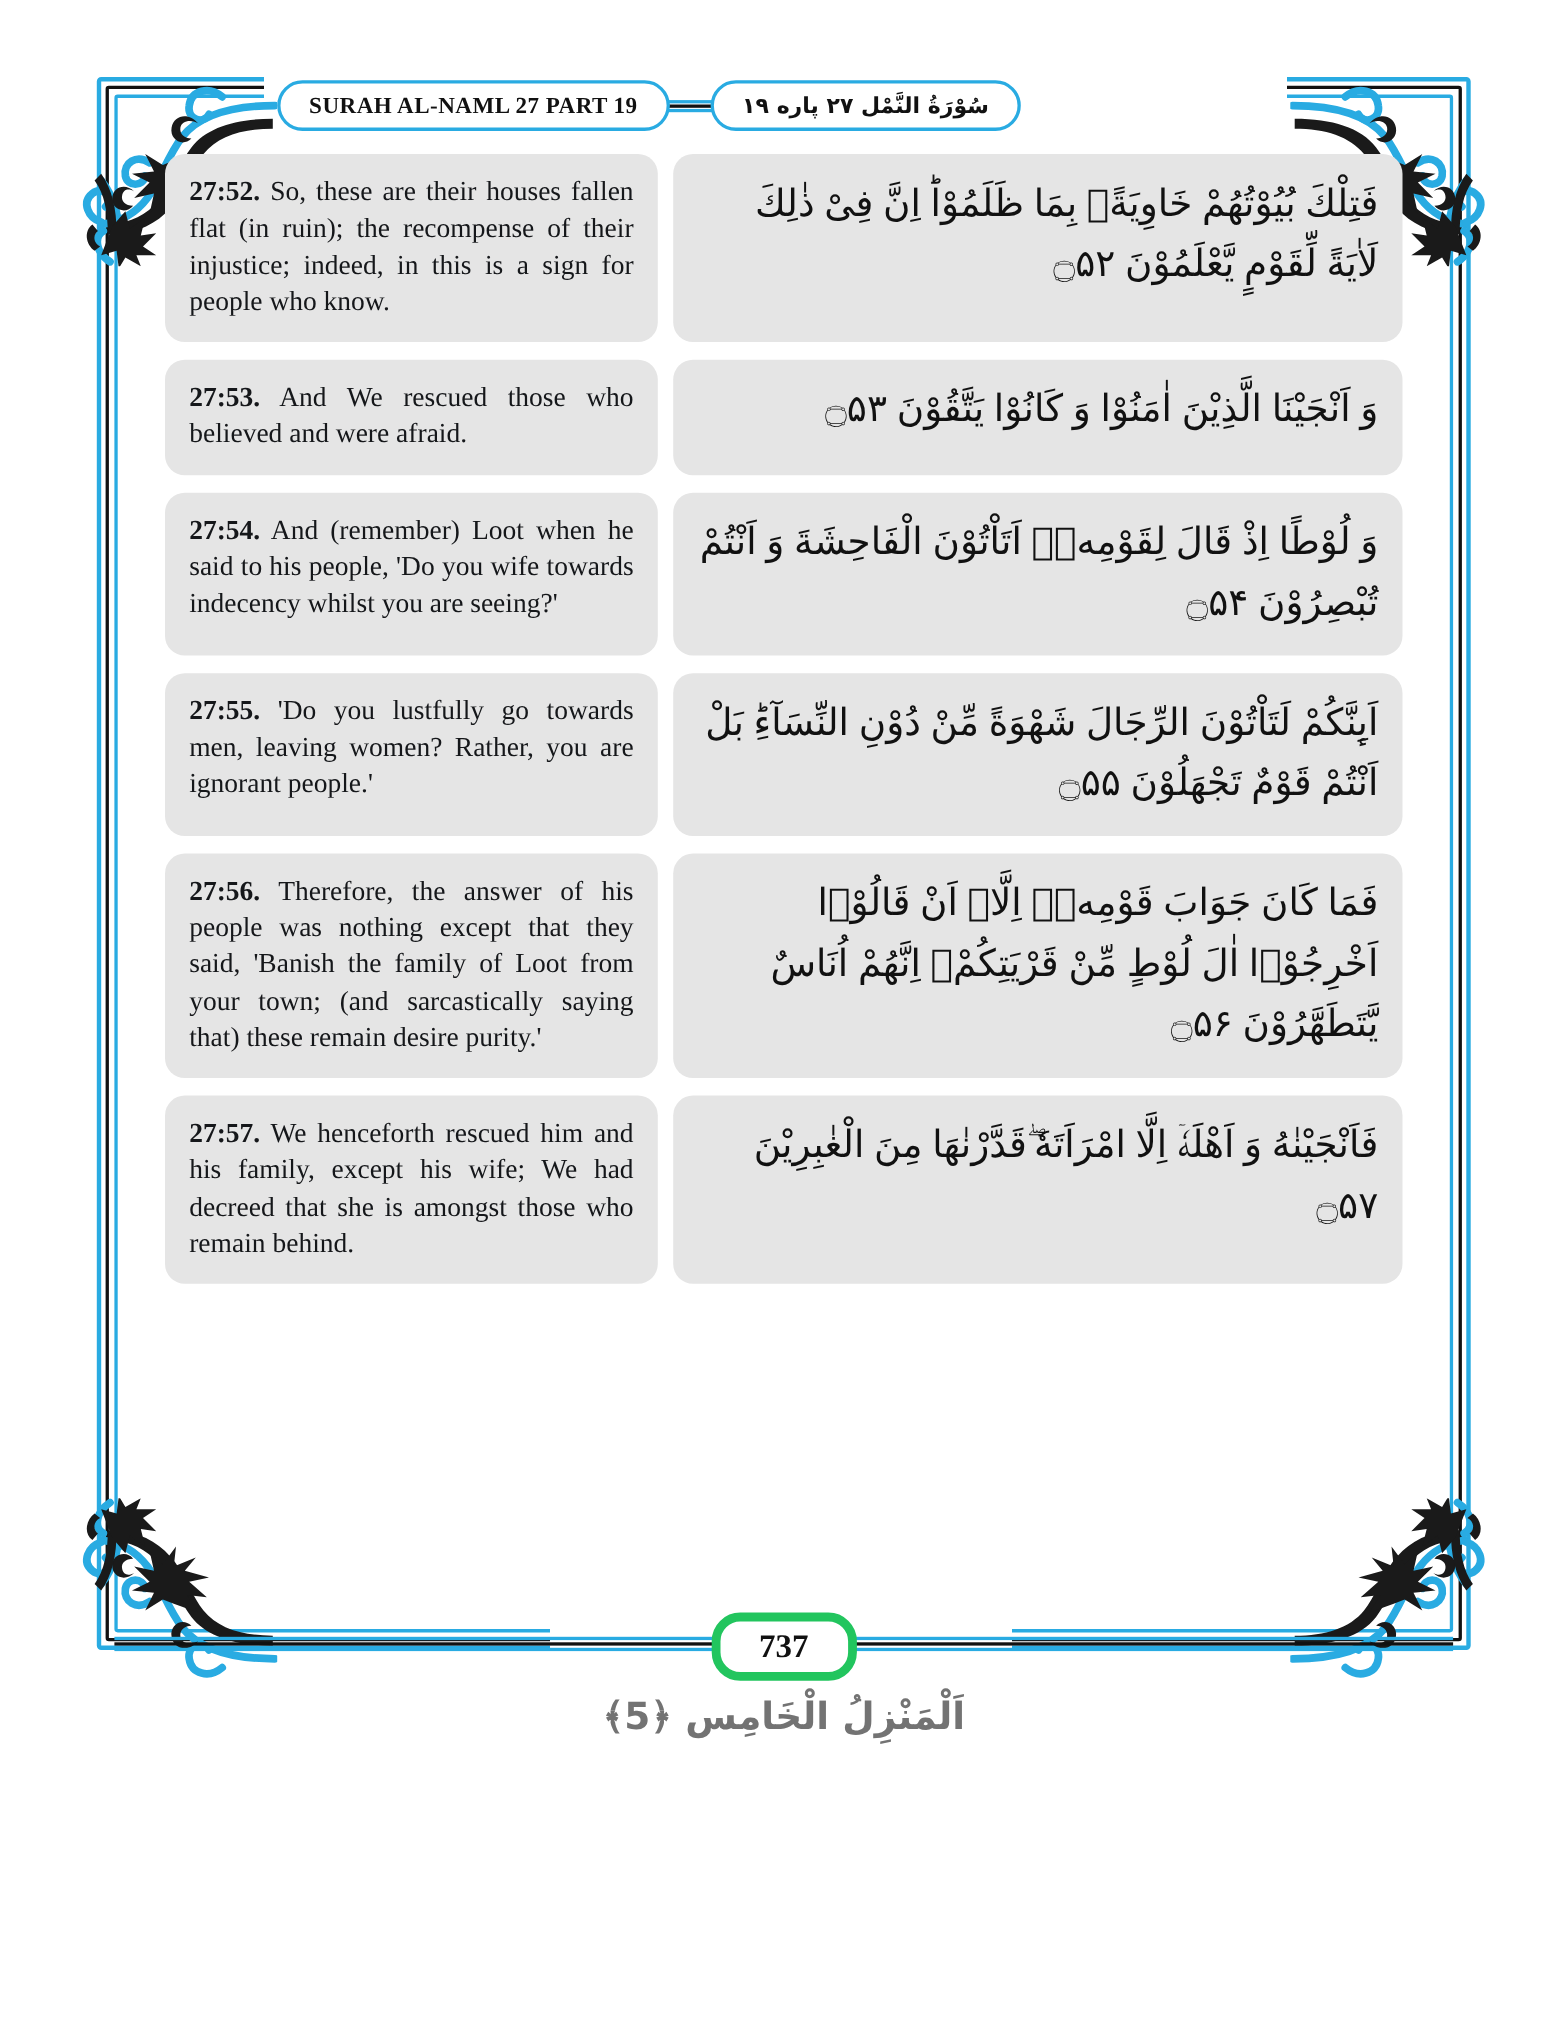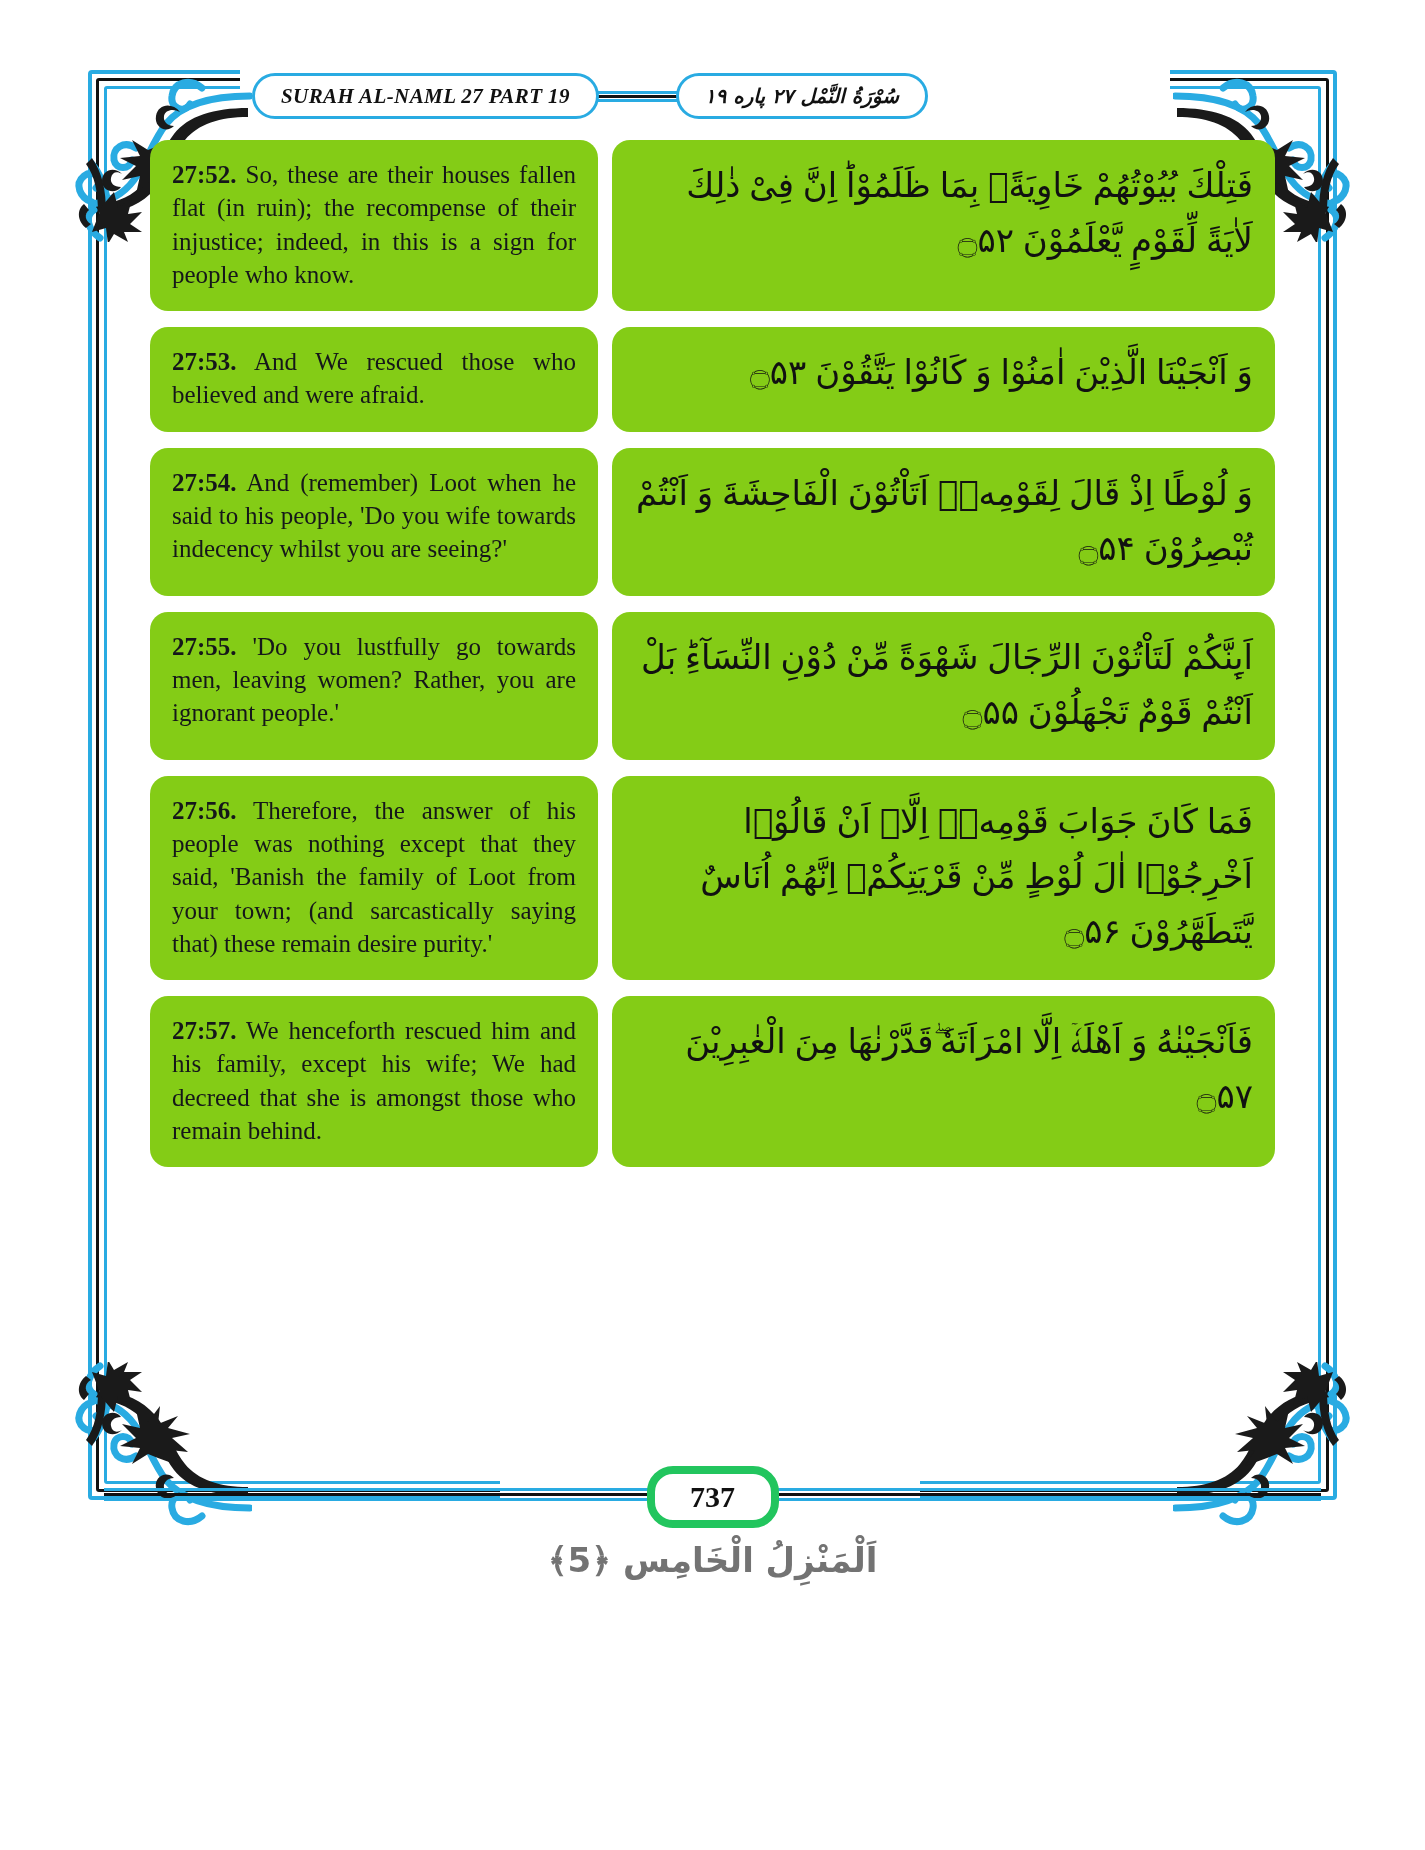--- a/index.html
+++ b/index.html
@@ -65,21 +65,20 @@
   .corner.br { right: 62px; bottom: 298px; transform: scale(-1,-1); }
 
   
   .header-row {
     position: absolute;
     left: 104px; top: 70px;
     width: 972px; height: 52px;
     display: flex;
     align-items: center;
     justify-content: space-between;
-    font-style: italic;
   }
   .pill {
     background: #ffffff;
     border: 3px solid #29abe2;
     border-radius: 26px;
     height: 46px;
     display: flex;
     align-items: center;
     justify-content: center;
     padding: 0 26px;
@@ -123,21 +122,21 @@
     position: absolute;
     left: 150px; top: 140px;
     width: 1125px;
   }
   .verse-row {
     display: flex;
     gap: 14px;
     margin-bottom: 16px;
   }
   .cell {
-    background: #84cc16;
+    background: #e5e5e5;
     border-radius: 18px;
     padding: 18px 22px 20px 22px;
   }
   .cell.eng {
     width: 448px;
     flex: 0 0 448px;
     text-align: justify;
     text-align-last: left;
     font-family: "Liberation Serif", serif;
     font-size: 25px;

